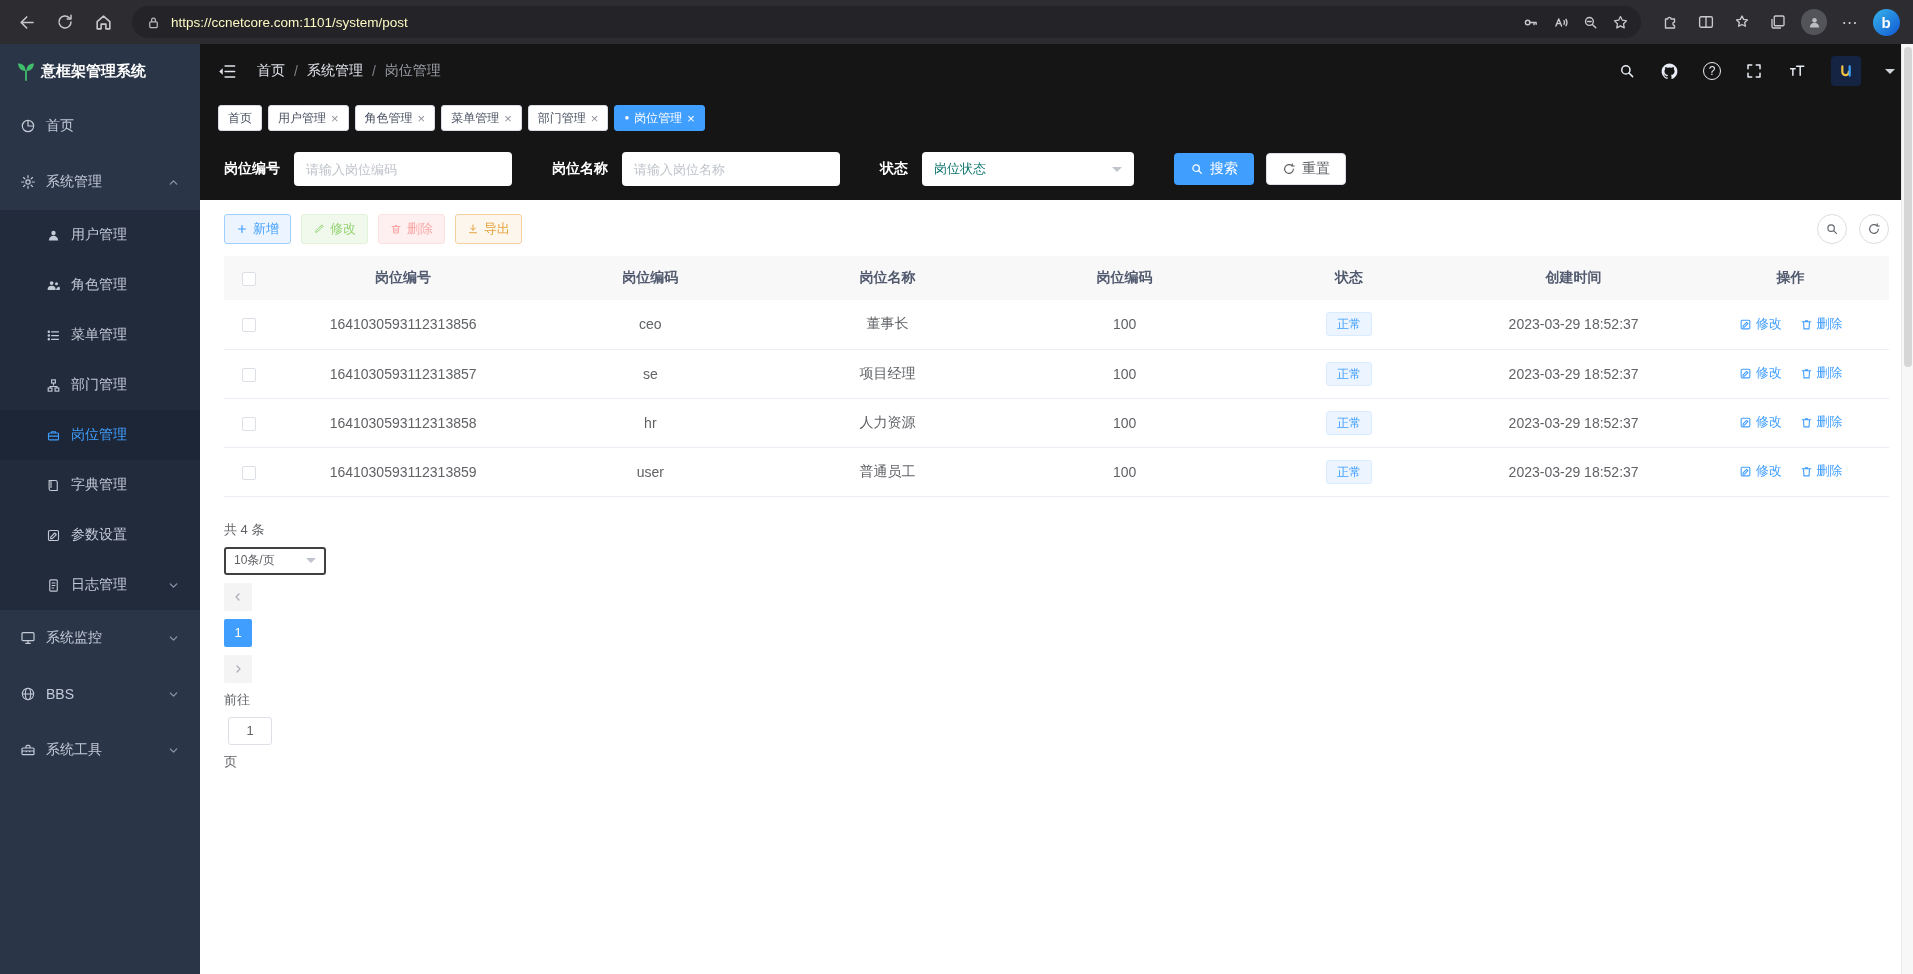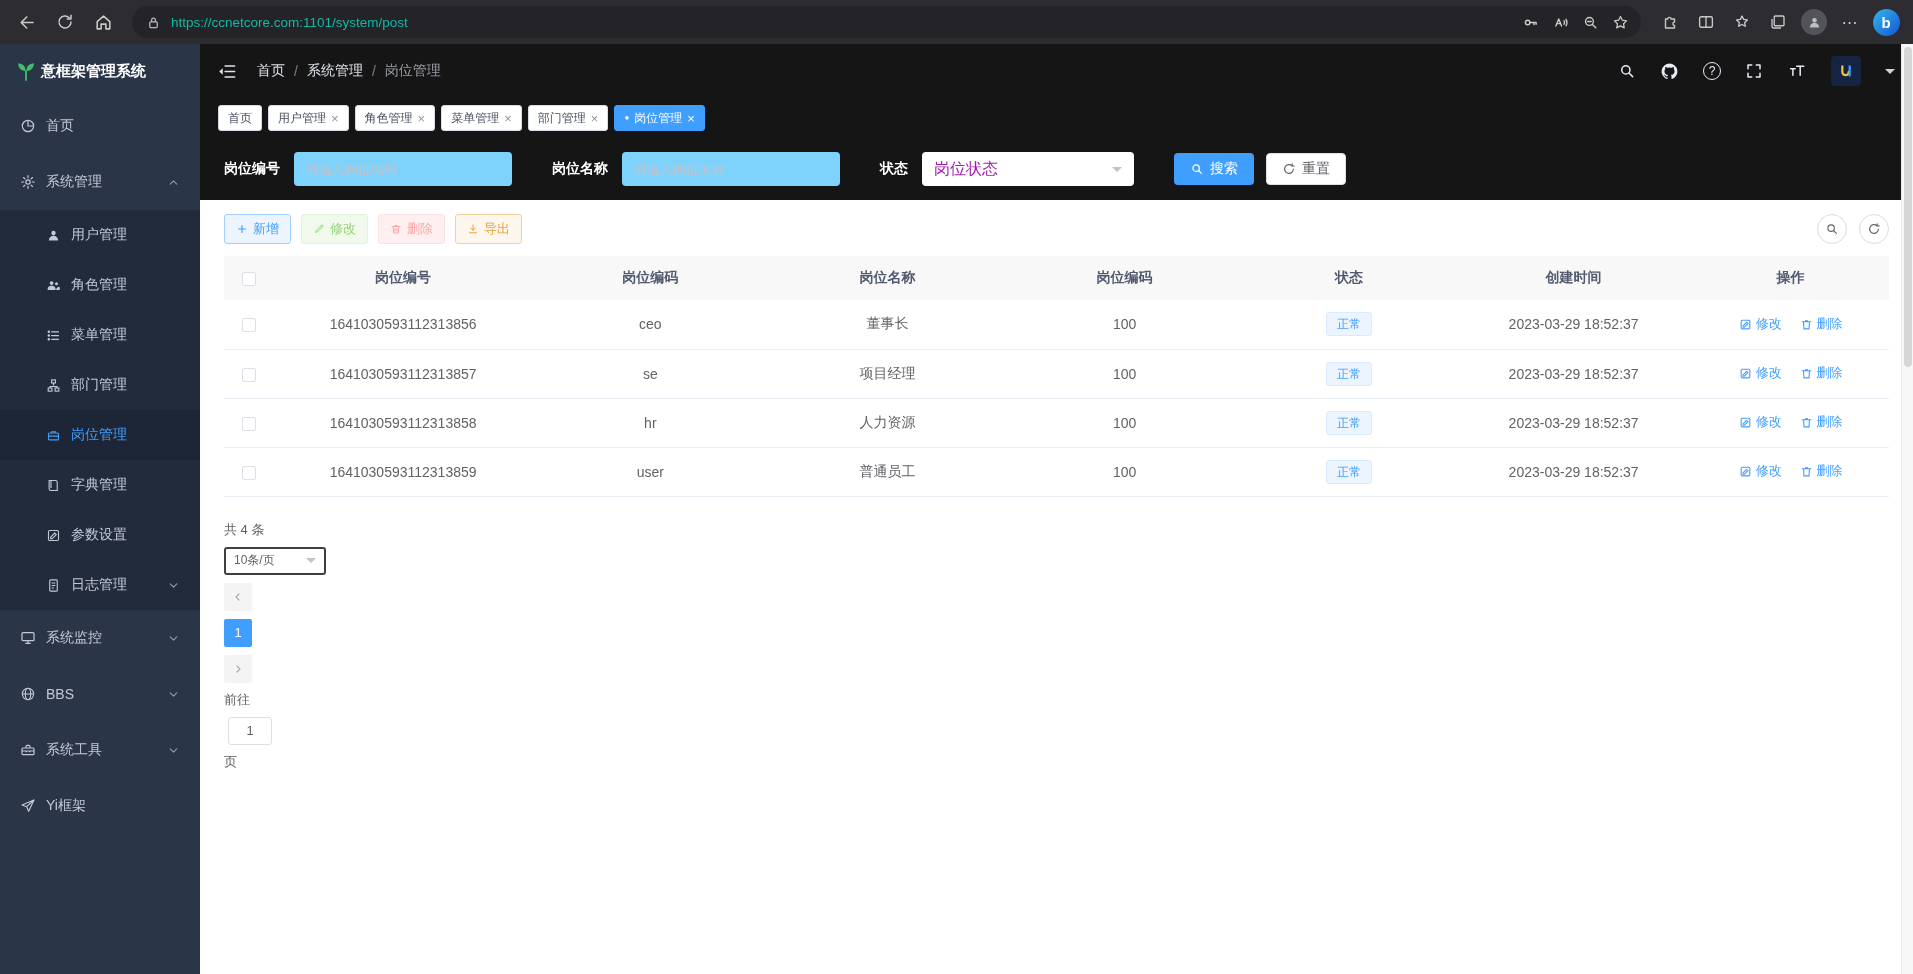--- a/index.html
+++ b/index.html
@@ -3,21 +3,21 @@
 <meta charset="utf-8">
 <style>
   * {box-sizing:border-box; margin:0; padding:0;}
   html,body {width:1913px; height:974px; overflow:hidden; font-family:"Liberation Sans","DejaVu Sans",sans-serif; background:#141414;}
   svg {display:block;}
   
   .browser {height:44px; background:#2d2d31; display:flex; align-items:center; padding:0 10px; gap:4px;}
   .bbtn {width:34px;height:34px;border-radius:6px;display:flex;align-items:center;justify-content:center;color:#c9c9cc;cursor:pointer;flex:none;}
   .addressbar {flex:1;height:32px;background:#242428;border-radius:16px;margin:0 8px;display:flex;align-items:center;padding:0 6px 0 14px;min-width:0;}
   .addr-icon {color:#b9b9bd;margin-right:10px;flex:none;}
-  .url {color:#14b8a6;font-size:13.5px;flex:1;white-space:nowrap;overflow:hidden;}
+  .url {color:#fef9c3;font-size:13.5px;flex:1;white-space:nowrap;overflow:hidden;}
   .addr-right {display:flex;align-items:center;flex:none;}
   .addr-right .bbtn {width:30px;height:28px;}
   .b-right {display:flex;align-items:center;flex:none;gap:2px;}
   .avatar-circle {width:26px;height:26px;border-radius:50%;background:#53535a;display:flex;align-items:center;justify-content:center;color:#bdbdc2;}
   .bing {width:27px;height:27px;border-radius:50%;background:linear-gradient(135deg,#36b5ea,#1157d4);color:#fff;font-weight:bold;font-size:15px;display:flex;align-items:center;justify-content:center;}
   .more-glyph {font-size:16px;color:#c9c9cc;letter-spacing:1px;}
   
   .app {display:flex;height:930px;position:relative;}
   .sidebar {width:200px;background:#2b3548;color:#c2cad6;flex:none;}
   .logo {height:54px;display:flex;align-items:center;gap:3px;padding:0 14px;color:#fff;font-weight:bold;font-size:15px;}
@@ -43,23 +43,23 @@
   
   .tabsbar {height:40px;background:#151515;display:flex;align-items:center;gap:6px;padding:0 18px;}
   .tab {height:26px;background:#fff;border:1px solid #d8dce5;border-radius:3px;color:#495060;font-size:12px;display:flex;align-items:center;gap:5px;padding:0 9px;cursor:pointer;}
   .tab .x {color:#90939a;font-size:13px;line-height:1;}
   .tab.active {background:#409eff;border-color:#409eff;color:#fff;}
   .tab.active .x {color:#fff;}
   .tab .dot {font-size:8px;line-height:1;}
   
   .filterbar {height:62px;background:#151515;display:flex;align-items:center;padding:0 24px;gap:12px;}
   .flabel {color:#fff;font-size:14px;font-weight:bold;margin-right:2px;}
-  .finput {width:218px;height:34px;border:none;border-radius:4px;background:#7dd3fc;padding:0 12px;font-size:13px;color:#606266;outline:none;font-family:inherit;}
+  .finput {width:218px;height:34px;border:none;border-radius:4px;background:#ffffff;padding:0 12px;font-size:13px;color:#606266;outline:none;font-family:inherit;}
   .finput::placeholder {color:#bfc3cb;}
-  .fselect {width:212px;height:34px;border-radius:4px;background:#fff;display:flex;align-items:center;justify-content:space-between;padding:15px 12px;font-size:16px;color:#a21caf;cursor:pointer;}
+  .fselect {width:212px;height:34px;border-radius:4px;background:#fff;display:flex;align-items:center;justify-content:space-between;padding:15px 12px;font-size:13px;color:#0f766e;cursor:pointer;}
   .gap-lg {width:16px;flex:none;}
   .btn {height:32px;border-radius:4px;display:inline-flex;align-items:center;gap:6px;font-size:14px;padding:0 15px;cursor:pointer;border:1px solid transparent;}
   .btn-primary {background:#409eff;color:#fff;}
   .btn-plain {background:#fff;color:#606266;border-color:#dcdfe6;}
   
   .content {flex:1;background:#fff;padding:14px 24px 0;}
   .toolbar {display:flex;align-items:center;gap:10px;margin-bottom:12px;}
   .sbtn {height:30px;border-radius:3px;display:inline-flex;align-items:center;gap:5px;font-size:13px;padding:0 11px;cursor:pointer;border:1px solid;}
   .sbtn-add {background:#ecf5ff;border-color:#a0cfff;color:#409eff;}
   .sbtn-edit {background:#f0f9eb;border-color:#e1f3d8;color:#95d475;cursor:not-allowed;}
@@ -342,29 +342,20 @@
             <rect x="3" y="9" width="18" height="10" rx="1.5"></rect>
             <path d="M3 13.5h18M9 9V7a2 2 0 0 1 2-2h2a2 2 0 0 1 2 2v2M9.5 13.5v2M14.5 13.5v2"></path>
           </svg>
         </span>
       <span>系统工具</span>
       <span class="chev">
           <svg width="13" height="13" viewBox="0 0 24 24" fill="none" stroke="currentColor" stroke-width="2.2" stroke-linecap="round" stroke-linejoin="round">
             <polyline points="6 9 12 15 18 9"></polyline>
           </svg>
         </span>
-    </div>
-    <div class="mi">
-      <span>
-          <svg width="16" height="16" viewBox="0 0 24 24" fill="none" stroke="currentColor" stroke-width="1.7" stroke-linejoin="round">
-            <path d="M21 3L3 10.5l7 2.5L13 20z"></path>
-            <path d="M21 3L10 13"></path>
-          </svg>
-        </span>
-      <span>Yi框架</span>
     </div>
   </aside>
 
   <div class="main">
 
     <header class="navbar">
       <span class="fold">
         <svg width="19" height="19" viewBox="0 0 24 24" fill="none" stroke="currentColor" stroke-width="2" stroke-linecap="round">
             <path d="M9 5h12M9 12h12M9 19h12"></path>
             <path d="M6 8v8l-4.5-4z" fill="currentColor" stroke="none"></path>

